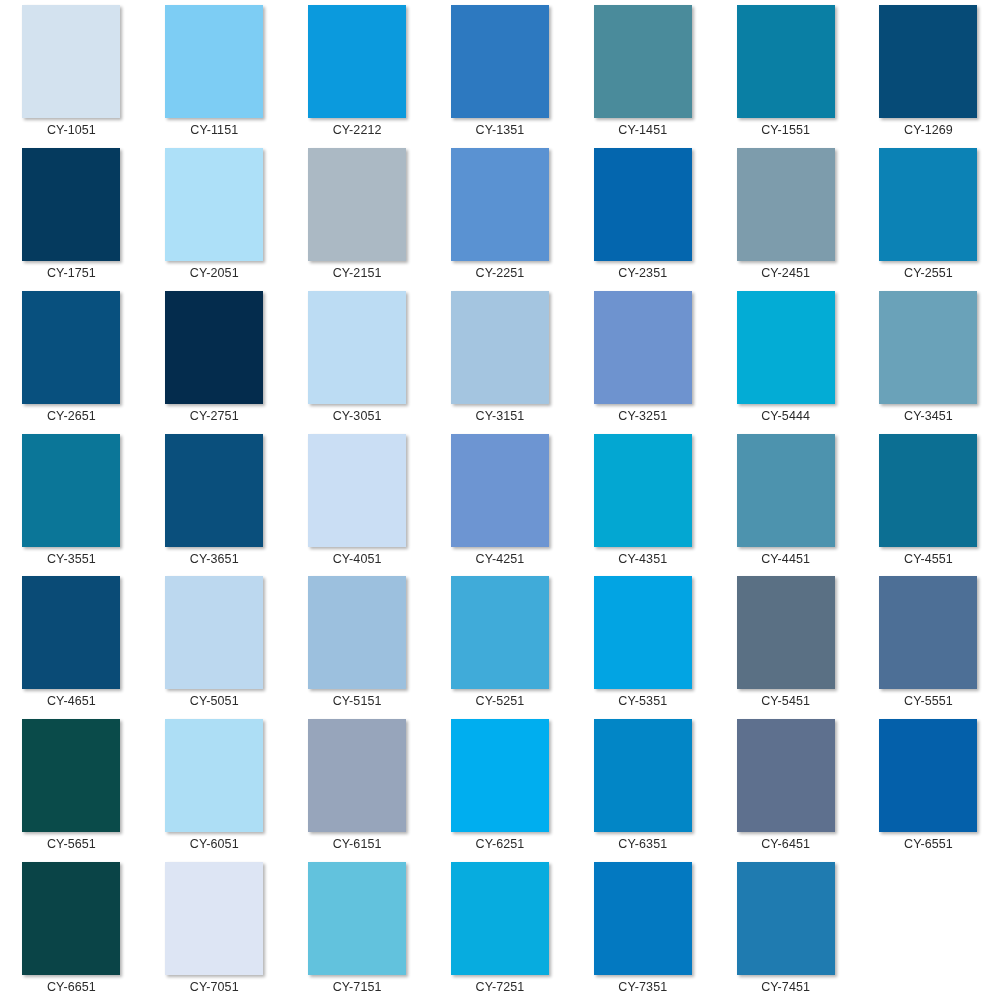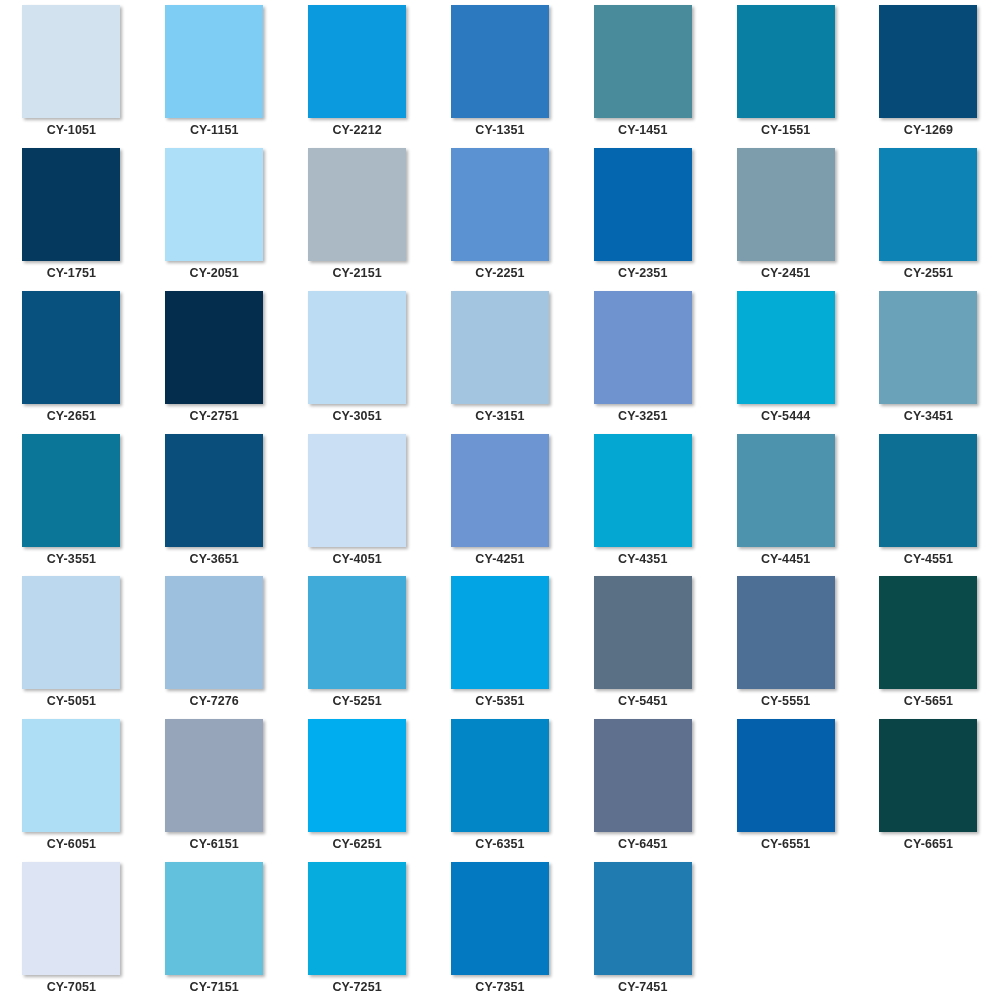--- a/index.html
+++ b/index.html
@@ -13,21 +13,20 @@
   }
   body {
     font-family: "Liberation Sans", "DejaVu Sans", sans-serif;
   }
   #chart-grid {
     display: grid;
     grid-template-columns: repeat(7, 142.857px);
     grid-template-rows: repeat(7, 142.857px);
     width: 1000px;
     height: 873px;
-    font-weight: bold;
   }
   .swatch-cell {
     position: relative;
     display: flex;
     flex-direction: column;
     align-items: center;
     justify-content: flex-start;
     padding-top: 5px;
     box-sizing: border-box;
   }
@@ -158,26 +157,30 @@
     </div>
     <div class="swatch-cell">
       <div class="swatch-chip" style="background-color: rgb(77, 147, 174);"></div>
       <div class="swatch-label">CY-4451</div>
     </div>
     <div class="swatch-cell">
       <div class="swatch-chip" style="background-color: rgb(12, 111, 147);"></div>
       <div class="swatch-label">CY-4551</div>
     </div>
     <div class="swatch-cell">
+      <div class="swatch-chip" style="background-color: rgb(10, 75, 118);"></div>
+      <div class="swatch-label">CY-4651</div>
+    </div>
+    <div class="swatch-cell">
       <div class="swatch-chip" style="background-color: rgb(188, 216, 239);"></div>
       <div class="swatch-label">CY-5051</div>
     </div>
     <div class="swatch-cell">
       <div class="swatch-chip" style="background-color: rgb(156, 192, 222);"></div>
-      <div class="swatch-label">CY-7276</div>
+      <div class="swatch-label">CY-5151</div>
     </div>
     <div class="swatch-cell">
       <div class="swatch-chip" style="background-color: rgb(64, 171, 217);"></div>
       <div class="swatch-label">CY-5251</div>
     </div>
     <div class="swatch-cell">
       <div class="swatch-chip" style="background-color: rgb(2, 164, 227);"></div>
       <div class="swatch-label">CY-5351</div>
     </div>
     <div class="swatch-cell">

